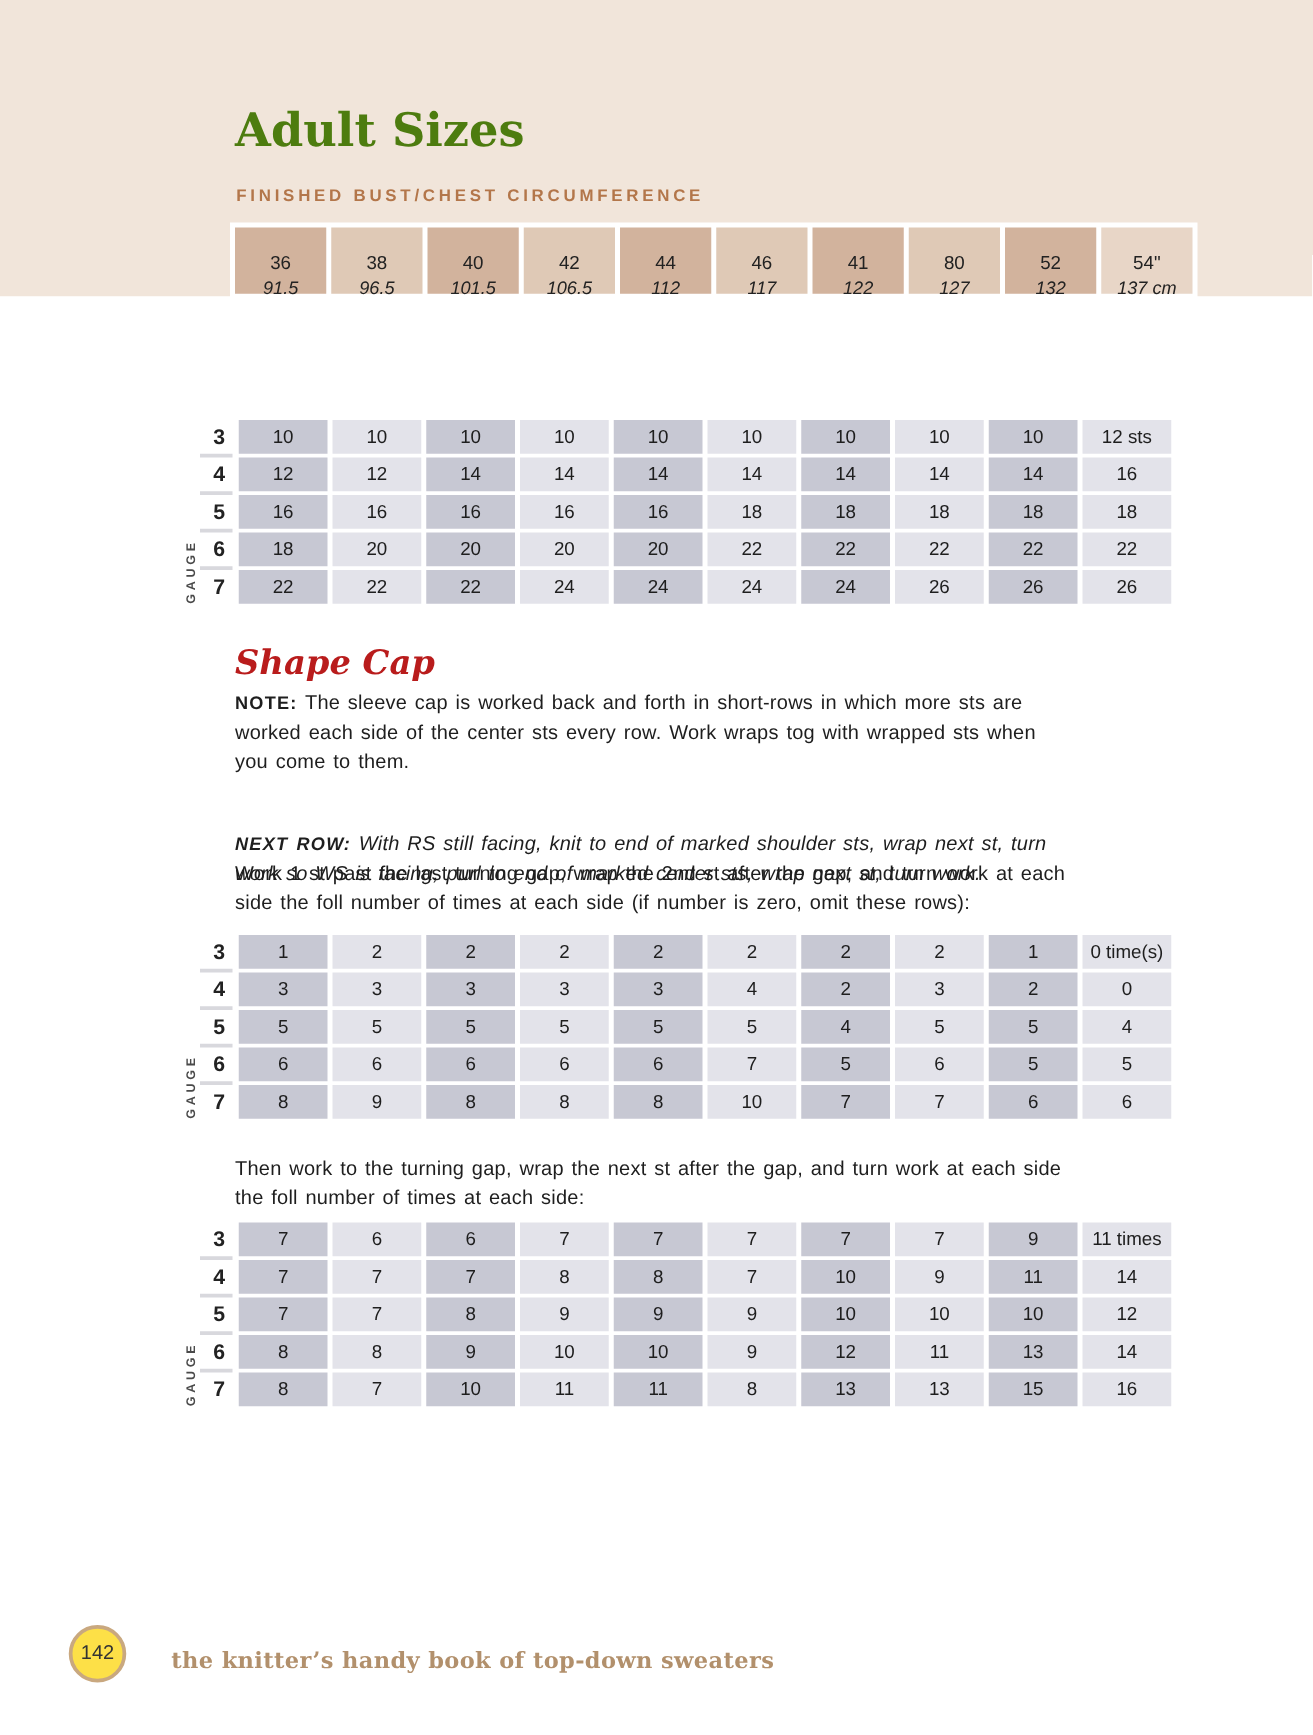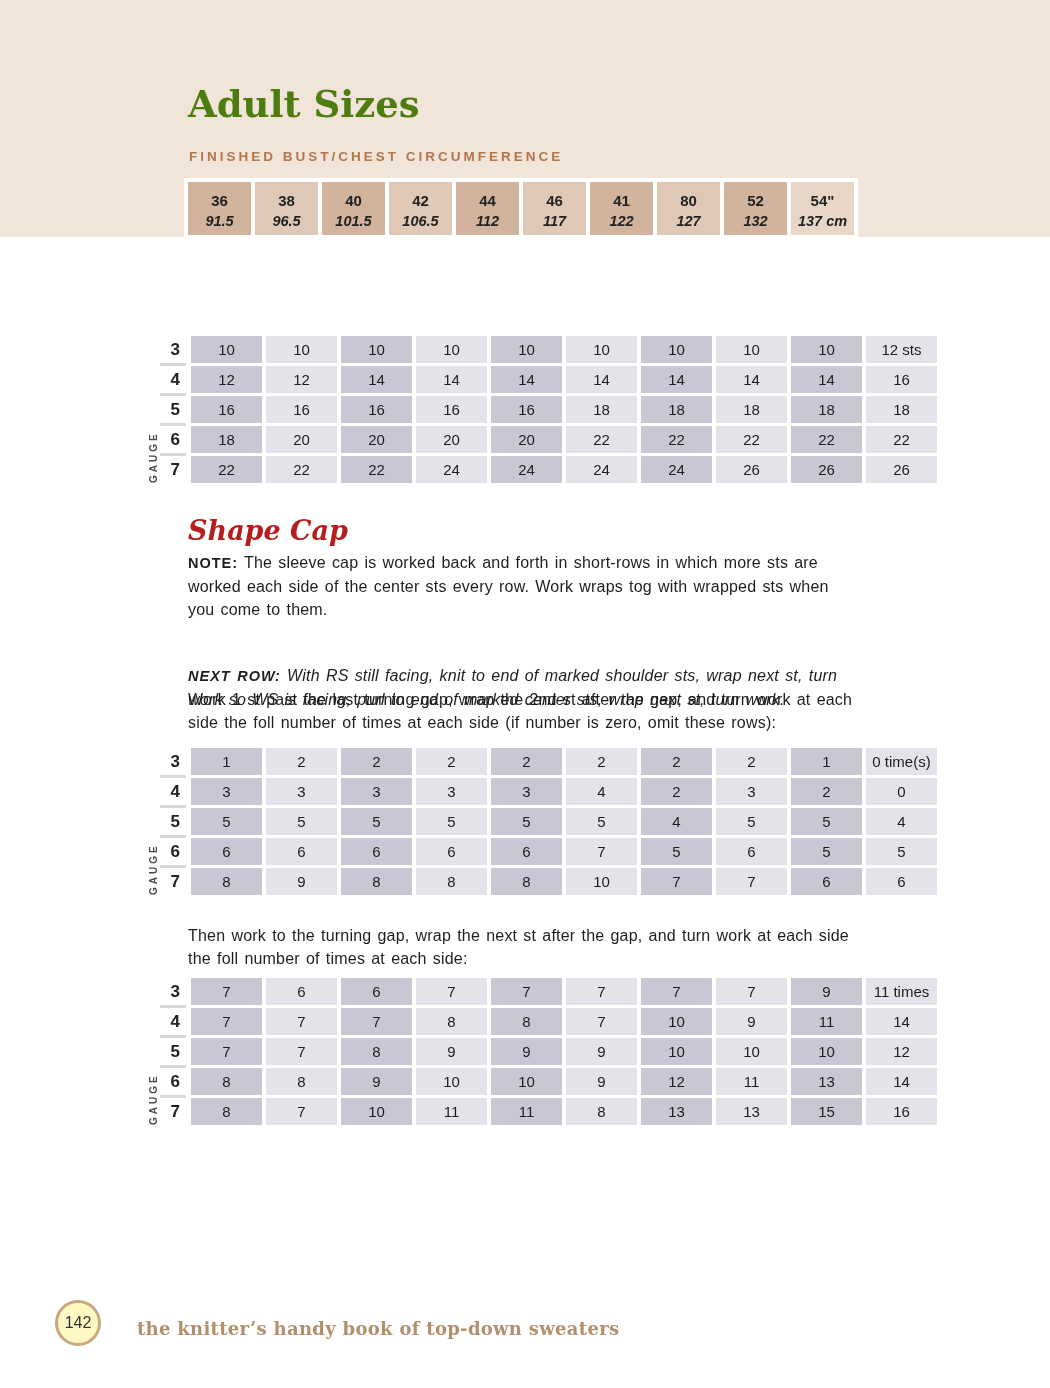--- a/index.html
+++ b/index.html
@@ -13,21 +13,21 @@
     position:absolute; left:188px; top:82px;
     font-family:"DejaVu Serif", serif; font-weight:700; font-size:37px; color:#4d7c0f;
   }
   .subtitle {
     position:absolute; left:189px; top:149px;
     font-size:13.5px; font-weight:700; letter-spacing:3px; color:#b3764a;
   }
 
   
   .size-table { position:absolute; left:184px; top:178px; display:flex; gap:4px; background:#ffffff; padding:4px; }
-  .size-cell { width:63px; height:53px; text-align:center; box-sizing:border-box; padding-top:10px;font-weight:bold; }
+  .size-cell { width:73px; height:53px; text-align:center; box-sizing:border-box; padding-top:20px; }
   .size-cell.dark { background:#d2b39d; }
   .size-cell.light { background:#dfc9b6; }
   .size-cell.last { background:#e8d6c7; }
   .size-in { font-size:15px; color:#222; }
   .size-cm { font-size:14.5px; font-style:italic; color:#222; margin-top:4px; }
 
   
   .para {
     position:absolute; left:188px; width:760px;
     font-size:16px; line-height:23px; letter-spacing:0.2px; word-spacing:1.5px;
@@ -62,21 +62,21 @@
     font-size:15px; color:#1e1e1e;
   }
   .gcell.dark { background:#c7c8d3; }
   .gcell.light { background:#e3e3ea; }
 
   
   .pagenum-circle {
     position:absolute; left:55px; top:1300px; width:40px; height:40px;
     border:3px solid #c9a87f; border-radius:50%;
     display:flex; align-items:center; justify-content:center;
-    font-size:16px; color:#333333; background:#fef9c3;
+    font-size:16px; color:#333333; background:#fde047;
   }
   .book-title {
     position:absolute; left:137px; top:1318px;
     font-family:"DejaVu Serif", serif; font-weight:600; font-size:18px;
     color:#b2906c; letter-spacing:0.3px;
   }
 </style>
 </head>
 <body>
 

